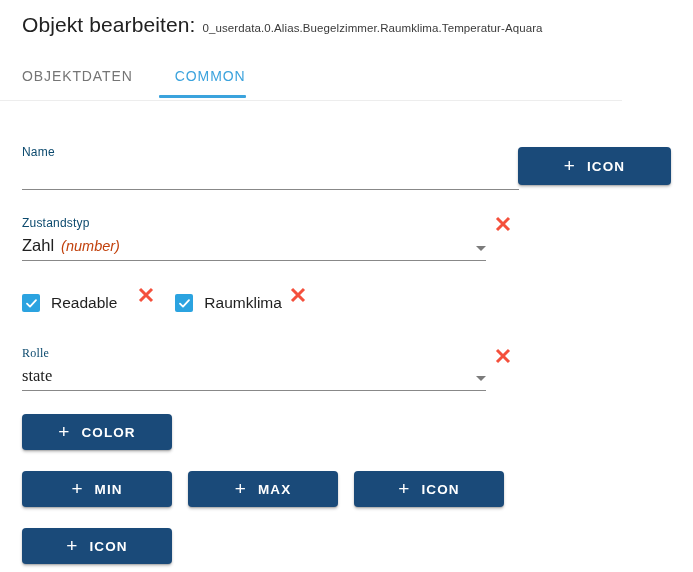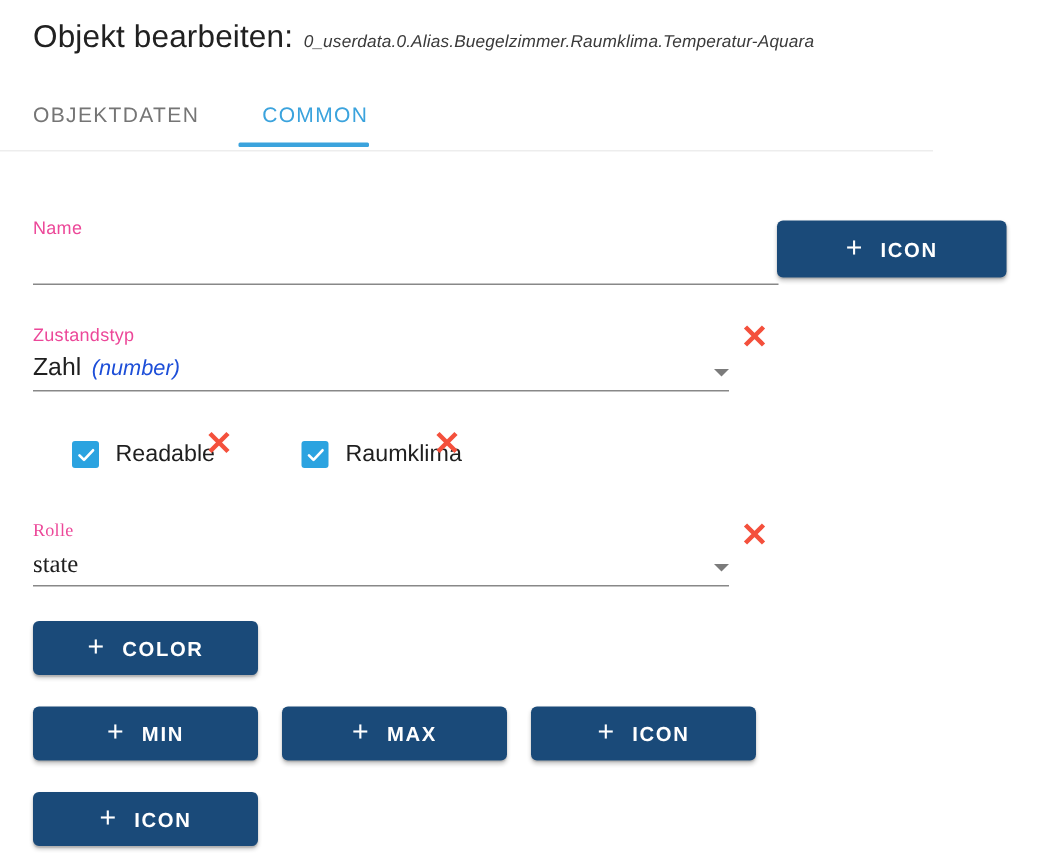--- a/index.html
+++ b/index.html
@@ -34,21 +34,20 @@
     white-space: nowrap;
   }
   .dialog-title {
     font-size: 21px;
     font-weight: 400;
     color: #212121;
     letter-spacing: 0.1px;
   }
   .dialog-subtitle {
     font-size: 11.5px;
-    font-style: italic;
     color: #3a3a3a;
     margin-left: 7px;
     letter-spacing: 0.1px;
   }
 
   
   .tabs {
     position: absolute;
     left: 22px;
     top: 68px;
@@ -86,38 +85,38 @@
     height: 1px;
     background: #ededed;
   }
 
   
   .field {
     position: absolute;
   }
   .field-label {
     font-size: 12px;
-    color: #ec4899;
+    color: #0c4a6e;
     letter-spacing: 0.2px;
     margin-bottom: 4px;
   }
   .field-value-row {
     display: flex;
     align-items: flex-end;
     position: relative;
   }
   .field-value {
     font-size: 16.5px;
     color: #202020;
     line-height: 22px;
     white-space: nowrap;
   }
   .field-value .hint {
     font-style: italic;
-    color: #1d4ed8;
+    color: #c2410c;
     font-size: 14.5px;
     margin-left: 7px;
   }
   .field-underline {
     position: absolute;
     left: 0;
     height: 1px;
     background: #888888;
     bottom: 0;
   }
@@ -161,21 +160,20 @@
   #clear-readable  { left: 136px; top: 285px; }
   #clear-writeable { left: 288px; top: 285px; }
 
   
   .checkbox-row {
     position: absolute;
     left: 22px;
     top: 294px;
     display: flex;
     align-items: center;
-    margin-left: 26px;
   }
   .checkbox-item {
     display: flex;
     align-items: center;
     margin-right: 58px;
     cursor: pointer;
     user-select: none;
   }
   .checkbox-box {
     width: 18px;

